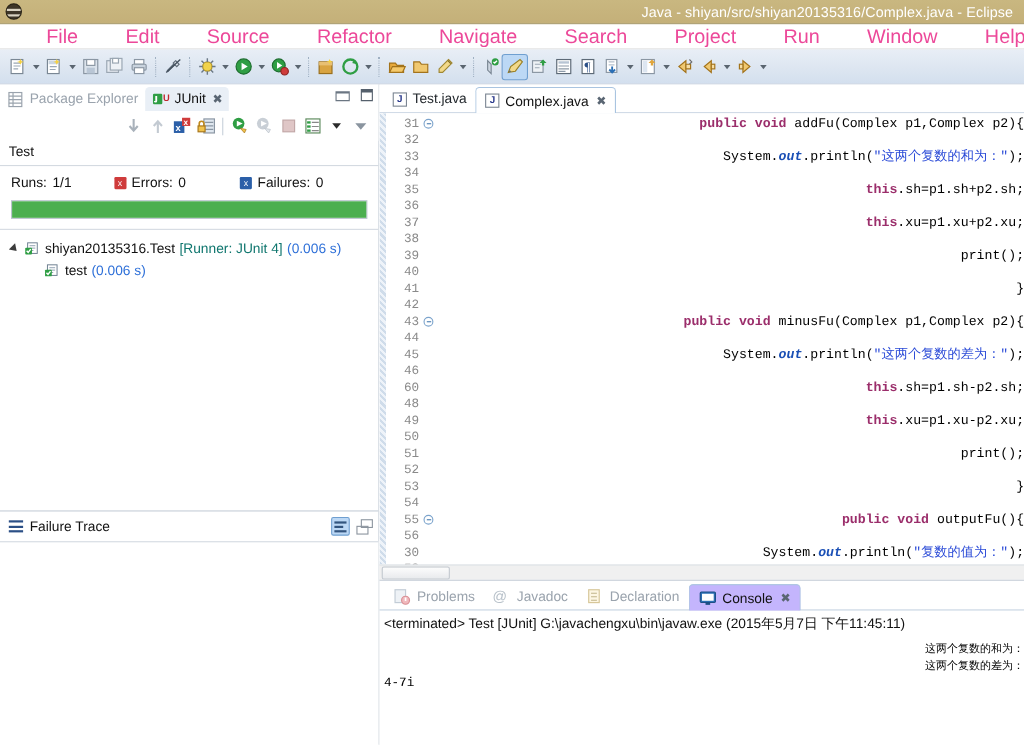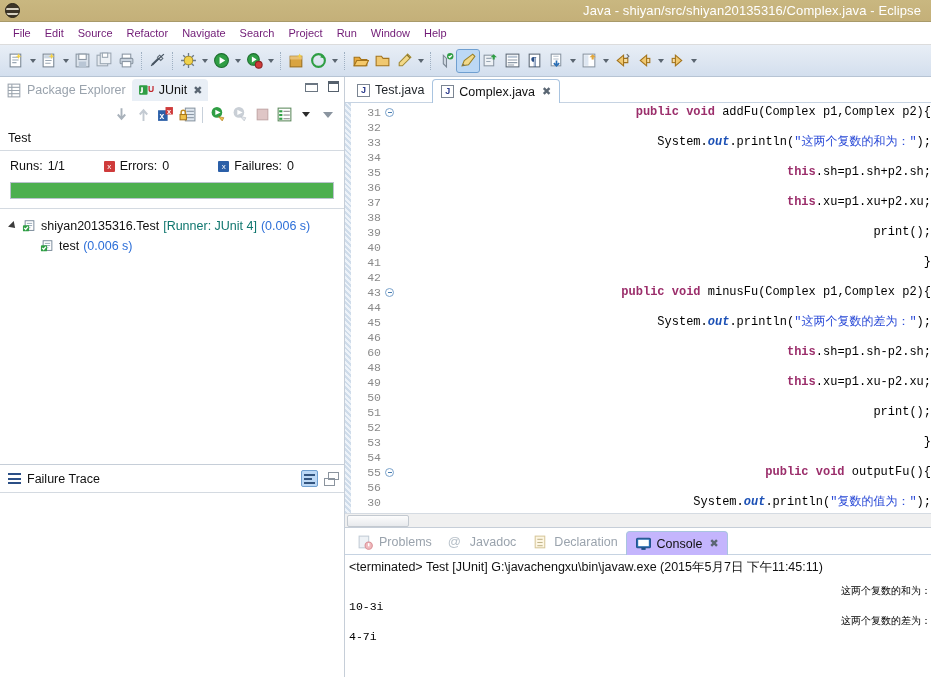--- a/index.html
+++ b/index.html
@@ -40,22 +40,22 @@
 
   
   #menubar {
     height: 23px;
     background: #ffffff;
     display: flex; align-items: center;
     padding-left: 6px;
     border-bottom: 1px solid #dcdcdc;
   }
   #menubar .menu-item {
-    font-size: 11px; color: #701a75;
-    padding: 2px 7px; cursor: default; white-space: nowrap;
+    font-size: 18px; color: #ec4899;
+    padding: 2px 7px; cursor: default; white-space: nowrap; margin-left: 29px;
   }
 
   
   #toolbar {
     height: 32px;
     background: linear-gradient(to bottom, #e8eef6 0%, #dde6f1 55%, #d3dfee 100%);
     display: flex; align-items: center;
     padding-left: 5px;
     border-bottom: 1px solid #b7c4d4;
   }
@@ -811,17 +811,17 @@
           <svg class="ico" viewBox="0 0 16 16">
             <rect x="1.5" y="3" width="13" height="9" rx="1" fill="#2b6fb5" stroke="#1d4f85"></rect>
             <rect x="3" y="4.5" width="10" height="6" fill="#ffffff"></rect>
             <rect x="6" y="12" width="4" height="2" fill="#1d4f85"></rect>
           </svg>
           <span>Console</span>
           <span class="tab-close">✖</span>
         </div>
       </div>
       <div id="console-status">&lt;terminated&gt; Test [JUnit] G:\javachengxu\bin\javaw.exe (2015年5月7日 下午11:45:11)</div>
-      <div id="console-output"><div class="cn-cjk">这两个复数的和为：</div><div>10-3i</div><div class="cn-cjk">这两个复数的差为：</div><div>4-7i</div></div>
+      <div id="console-output"><div class="cn-cjk">这两个复数的和为：</div><div class="cn-cjk">这两个复数的差为：</div><div>4-7i</div></div>
     </div>
 
   </div>
 </div>
 
 </body></html>

